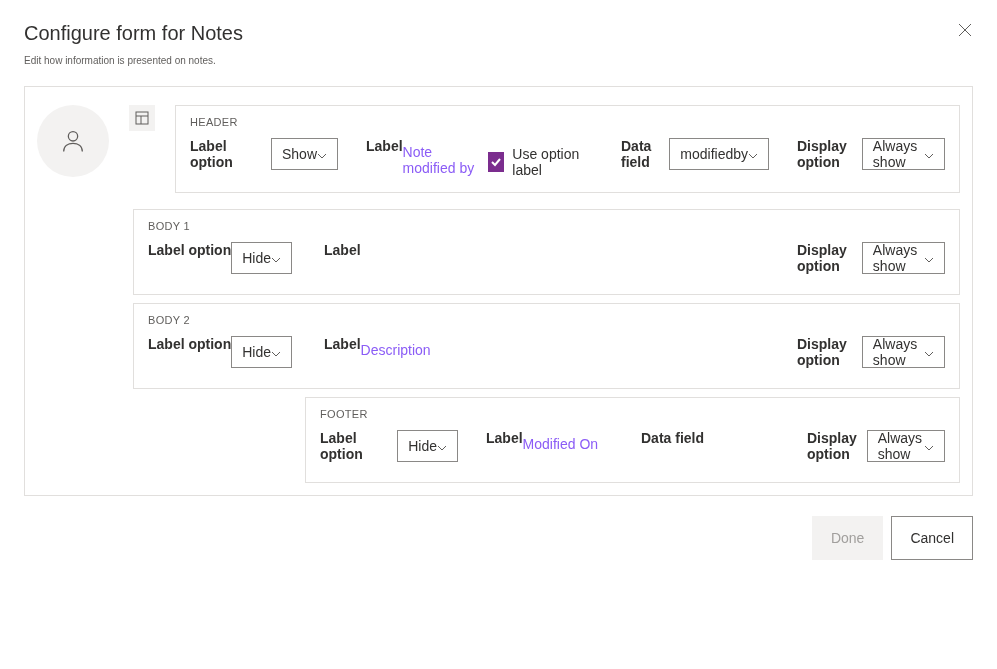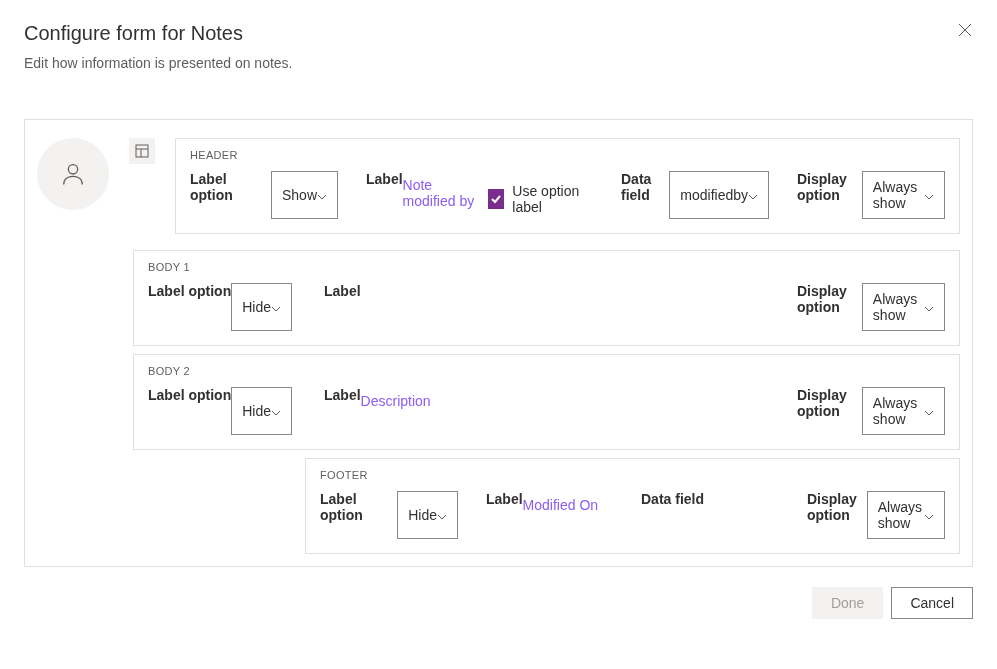--- a/index.html
+++ b/index.html
@@ -25,23 +25,23 @@
       justify-content: center;
     }
     .close-btn svg { stroke: #605e5c; }
     h1.page-title {
       font-size: 20px;
       font-weight: 400;
       color: #323130;
       margin-bottom: 10px;
     }
     .subtitle {
-      font-size: 14px;
+      font-size: 10px;
       color: #605e5c;
-      margin-bottom: 48px;
+      margin-bottom: 20px;
     }
     .form-box {
       border: 1px solid #e1dfdd;
       padding: 18px 12px 12px 12px;
     }
     .section {
       border: 1px solid #e1dfdd;
       padding: 10px 14px 14px 14px;
       margin-bottom: 8px;
       position: relative;
@@ -89,21 +89,21 @@
       flex-direction: row;
     }
     .field-label {
       font-size: 14px;
       font-weight: 600;
       color: #323130;
       margin-bottom: 6px;
     }
     .select {
       border: 1px solid #8a8886;
-      height: 48px;
+      height: 32px;
       padding: 0 10px;
       display: flex;
       align-items: center;
       justify-content: space-between;
       font-size: 14px;
       cursor: pointer;
       background: #fff;
     }
     .select-chevron svg { stroke: #605e5c; }
     .static-value {
@@ -127,21 +127,21 @@
       cursor: pointer;
     }
     .checkbox svg { stroke: #fff; }
     .footer-actions {
       display: flex;
       justify-content: flex-end;
       gap: 8px;
       margin-top: 20px;
     }
     .btn {
-      height: 32px;
+      height: 44px;
       padding: 0 18px;
       border: 1px solid #8a8886;
       background: #fff;
       font-size: 14px;
       display: flex;
       align-items: center;
       justify-content: center;
       cursor: pointer;
     }
     .btn.disabled {

